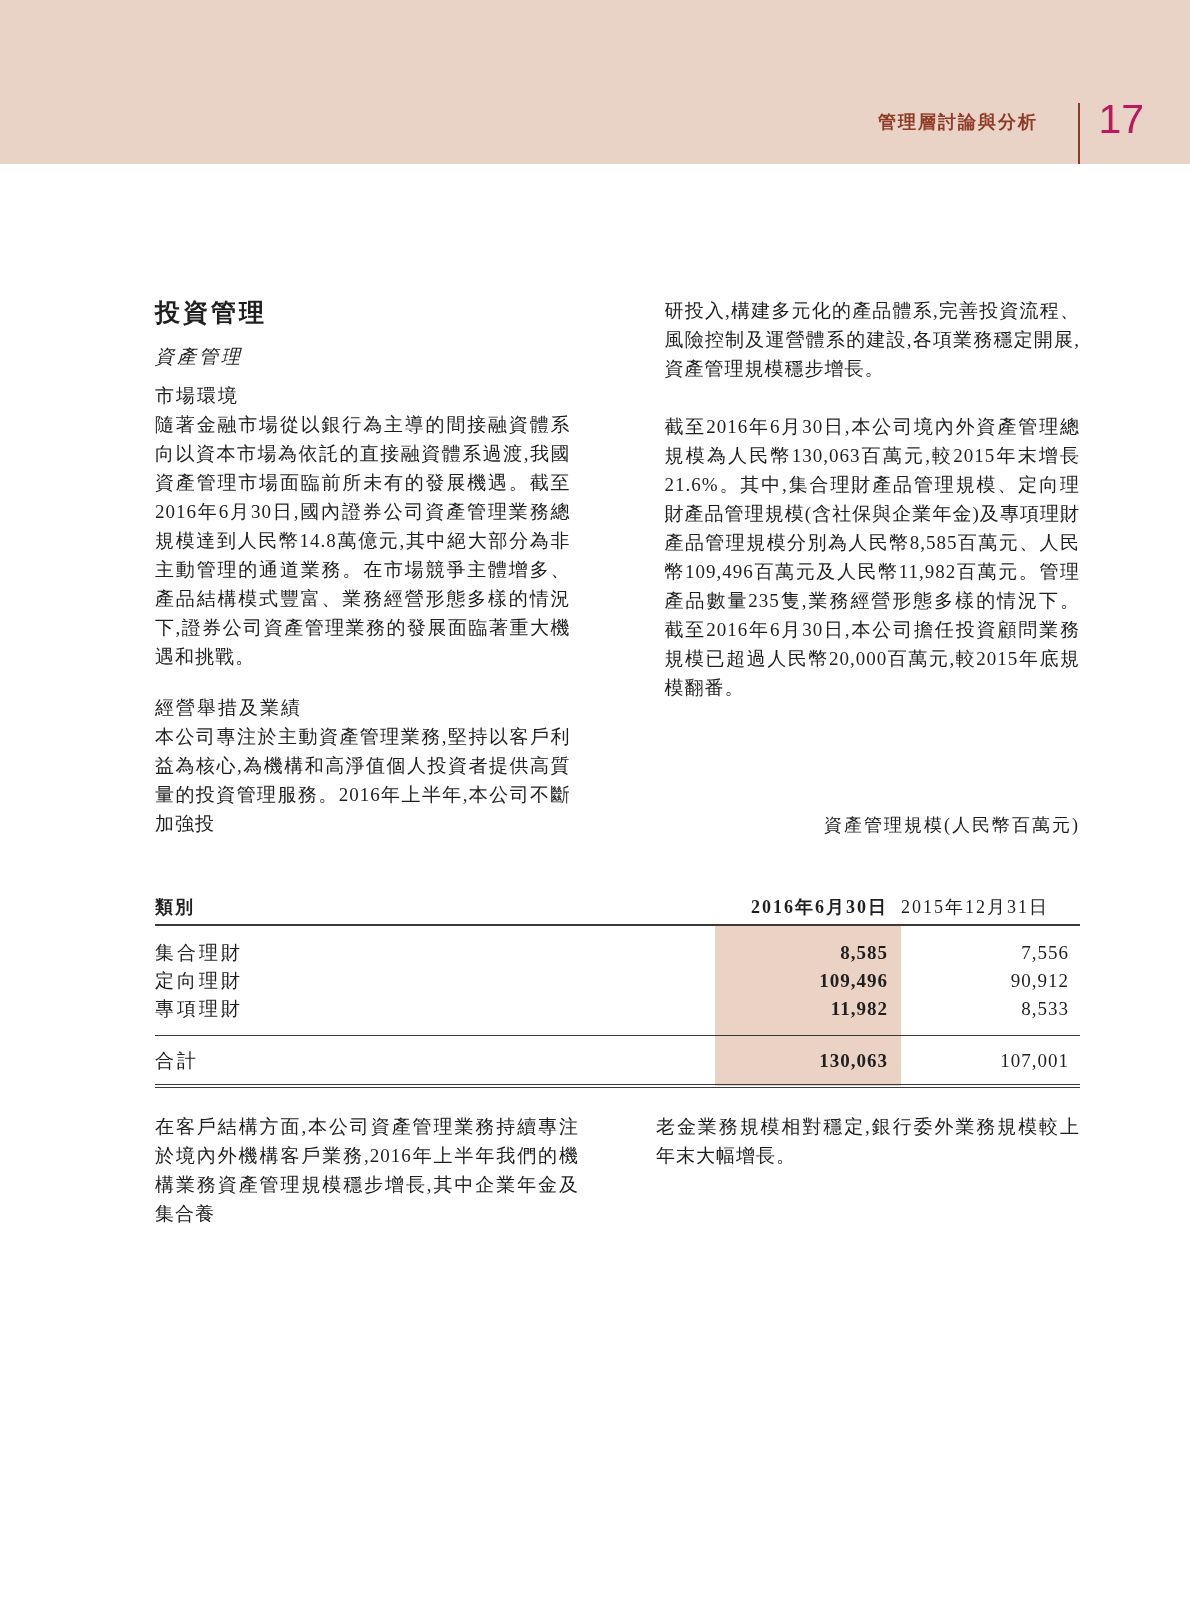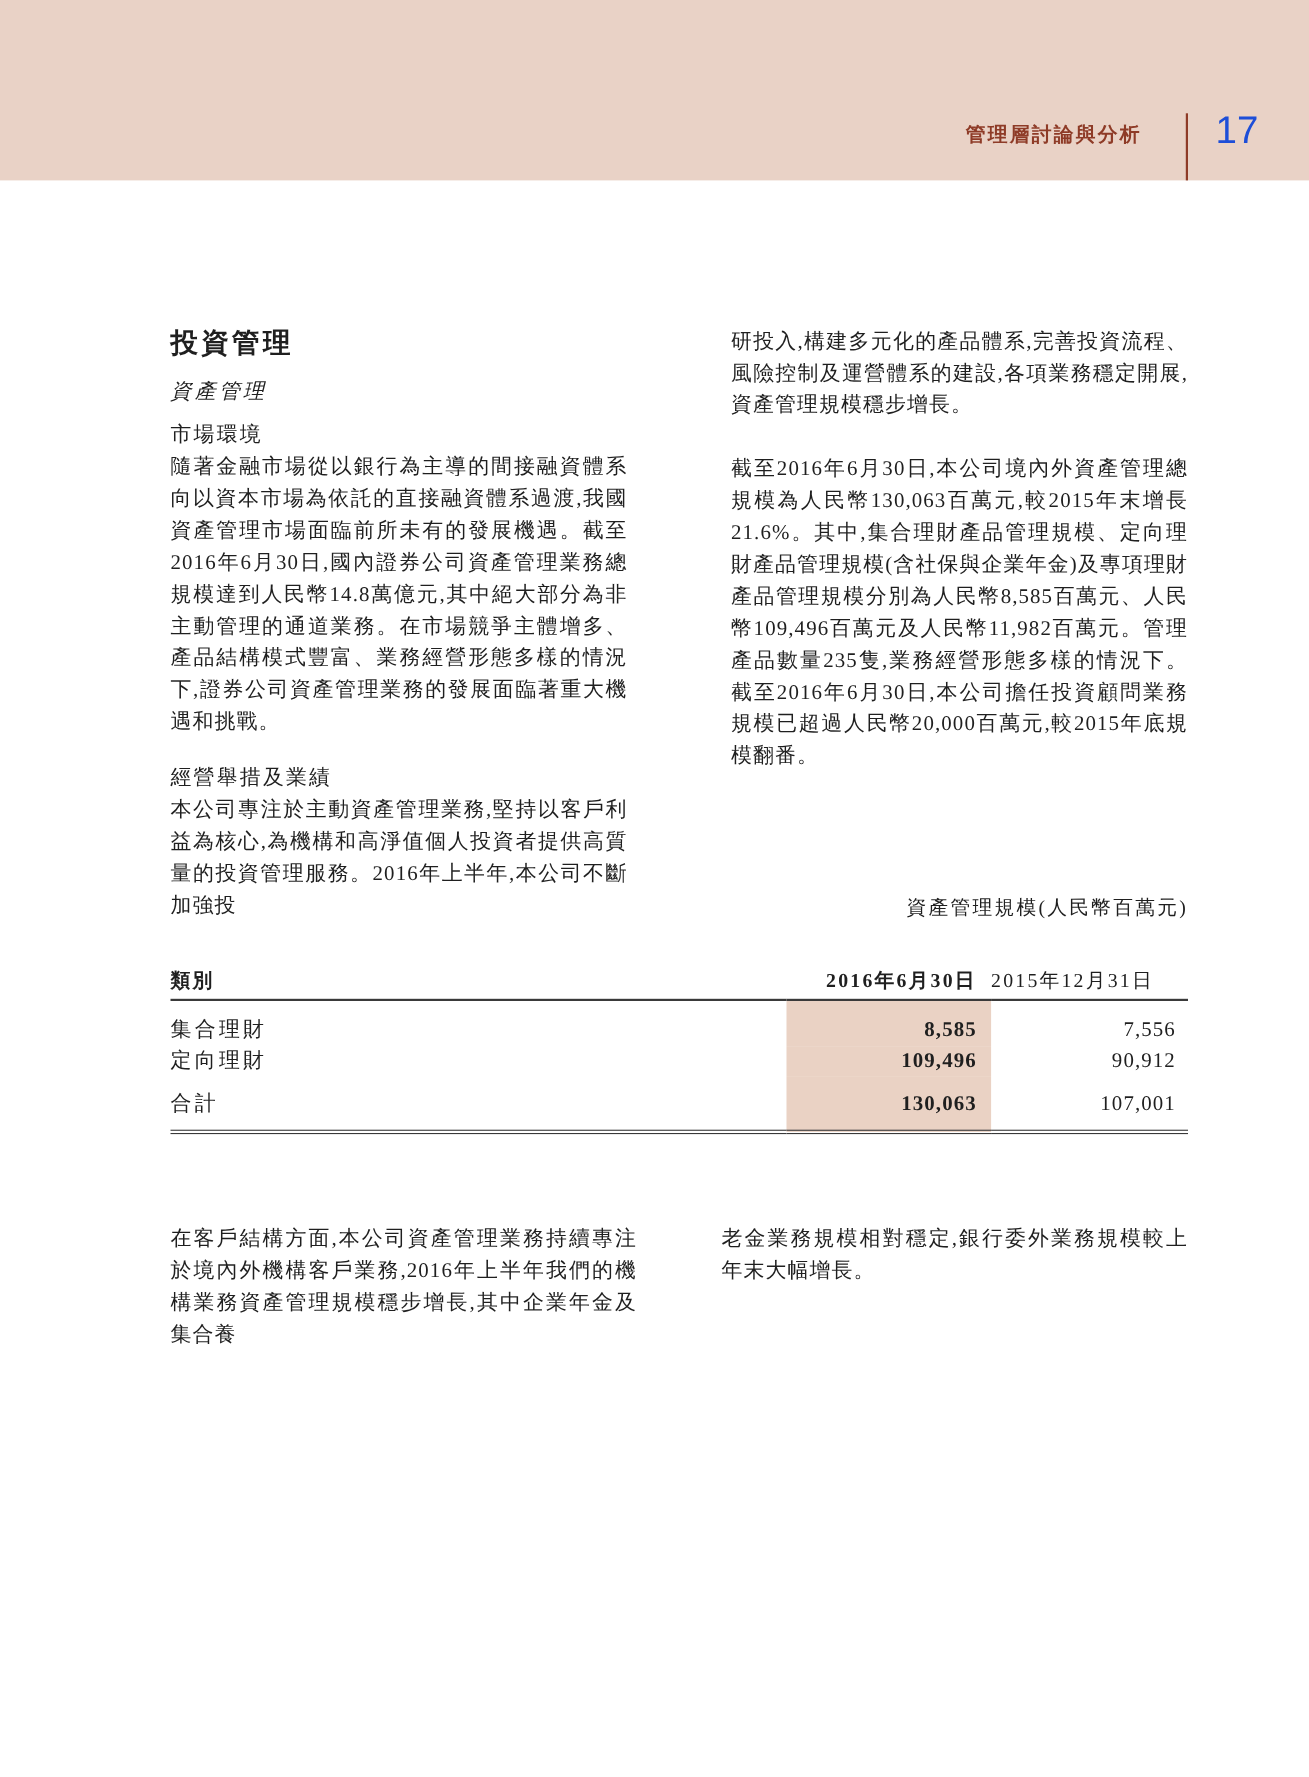--- a/index.html
+++ b/index.html
@@ -24,21 +24,21 @@
     font-size:18px; font-weight:bold; letter-spacing:2px;
     color:#8e3b27; white-space:nowrap;
   }
   .banner-divider {
     position:absolute; right:110px; top:103px;
     width:2px; height:61px; background:#8e3b27;
   }
   .banner-page-num {
     position:absolute; right:46px; top:94px;
     font-family:"Liberation Sans","DejaVu Sans",sans-serif;
-    font-size:35px; line-height:50px; color:#1d4ed8;
+    font-size:41px; line-height:50px; color:#be185d;
   }
 
   
   .main-cols {
     position:absolute; left:155px; top:296px; width:925px;
     display:flex; gap:94px;
   }
   .col { width:424px; }
   .h-major {
     font-size:25px; font-weight:bold; letter-spacing:3px;
@@ -62,21 +62,21 @@
 
   
   .table-section {
     position:absolute; left:155px; top:812px; width:925px;
   }
   .table-title {
     text-align:right; font-size:18px; letter-spacing:2px;
     line-height:26px;
   }
   table.aum {
-    margin-top:40px;
+    margin-top:56px;
     width:100%; border-collapse:collapse; table-layout:fixed;
     font-size:19px;
   }
   table.aum th {
     font-size:18px; letter-spacing:2px; line-height:26px;
     padding-bottom:4px; vertical-align:bottom;
     border-bottom:2px solid #3a3a3a;
   }
   th.h-label { text-align:left; font-weight:bold; }
   th.h-2016  { text-align:right; font-weight:bold; padding-right:13px; }
@@ -144,20 +144,25 @@
         <tr class="r-first">
           <td class="c-label">集合理財</td>
           <td class="c-2016">8,585</td>
           <td class="c-2015">7,556</td>
         </tr>
         <tr>
           <td class="c-label">定向理財</td>
           <td class="c-2016">109,496</td>
           <td class="c-2015">90,912</td>
         </tr>
+        <tr class="r-last">
+          <td class="c-label">專項理財</td>
+          <td class="c-2016">11,982</td>
+          <td class="c-2015">8,533</td>
+        </tr>
         <tr class="r-total">
           <td class="c-label">合計</td>
           <td class="c-2016">130,063</td>
           <td class="c-2015">107,001</td>
         </tr>
       </tbody>
     </table>
   </div>
 
   <div class="bottom-cols">

